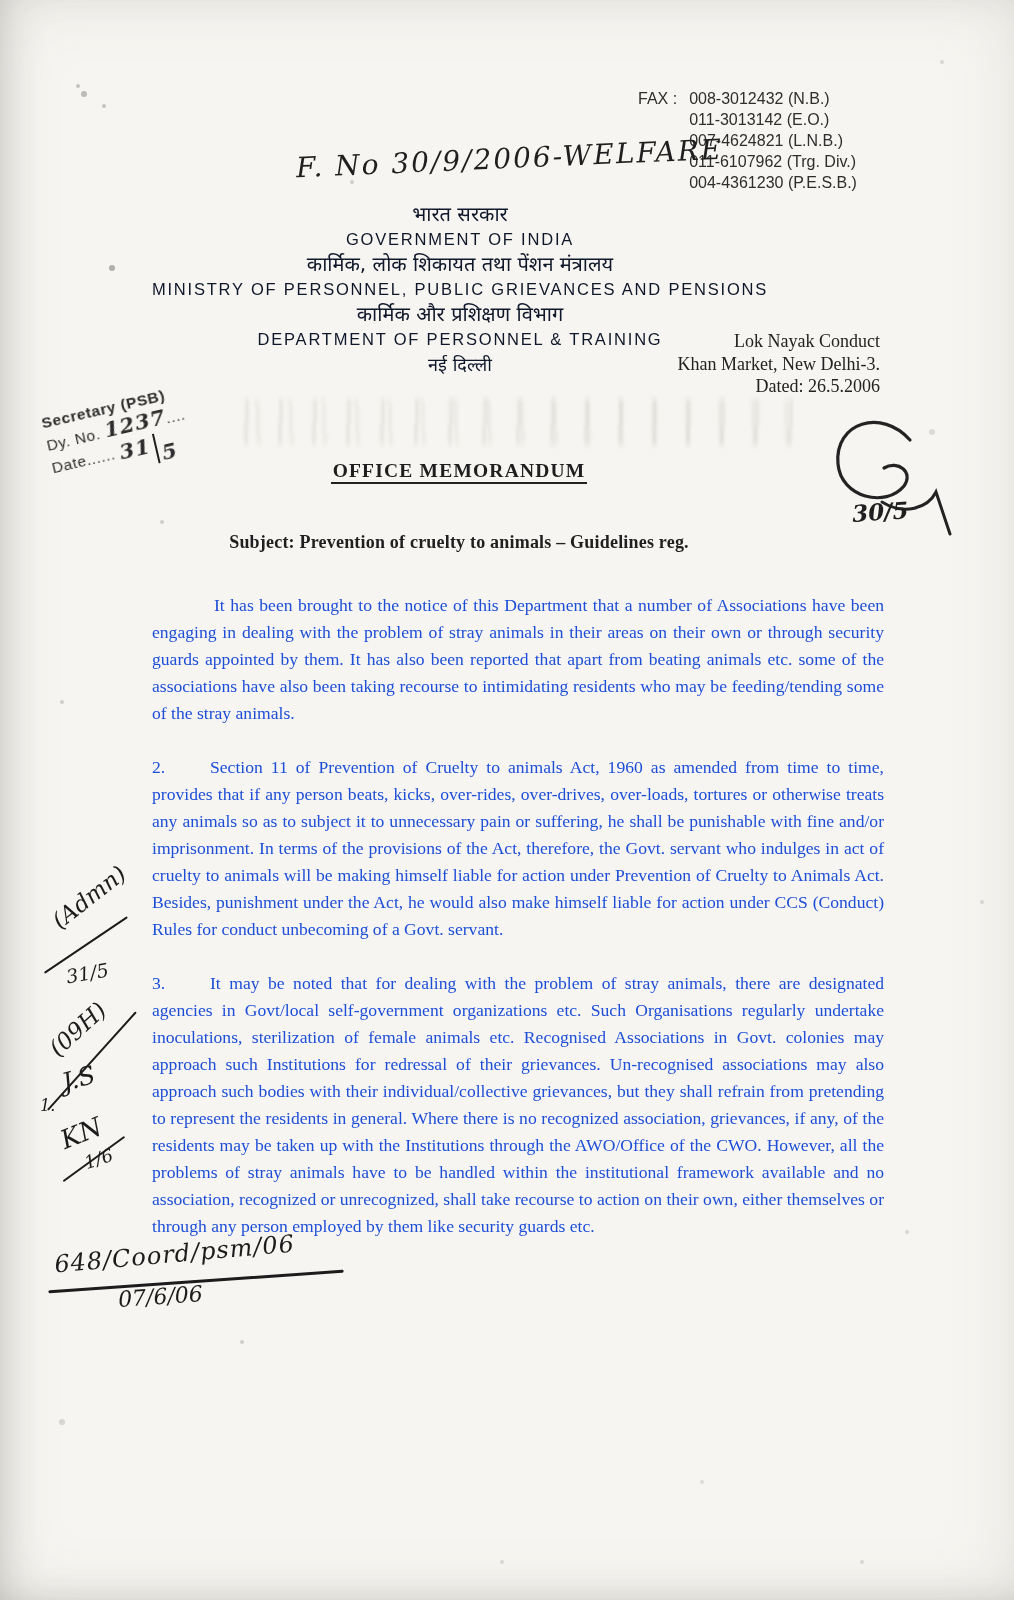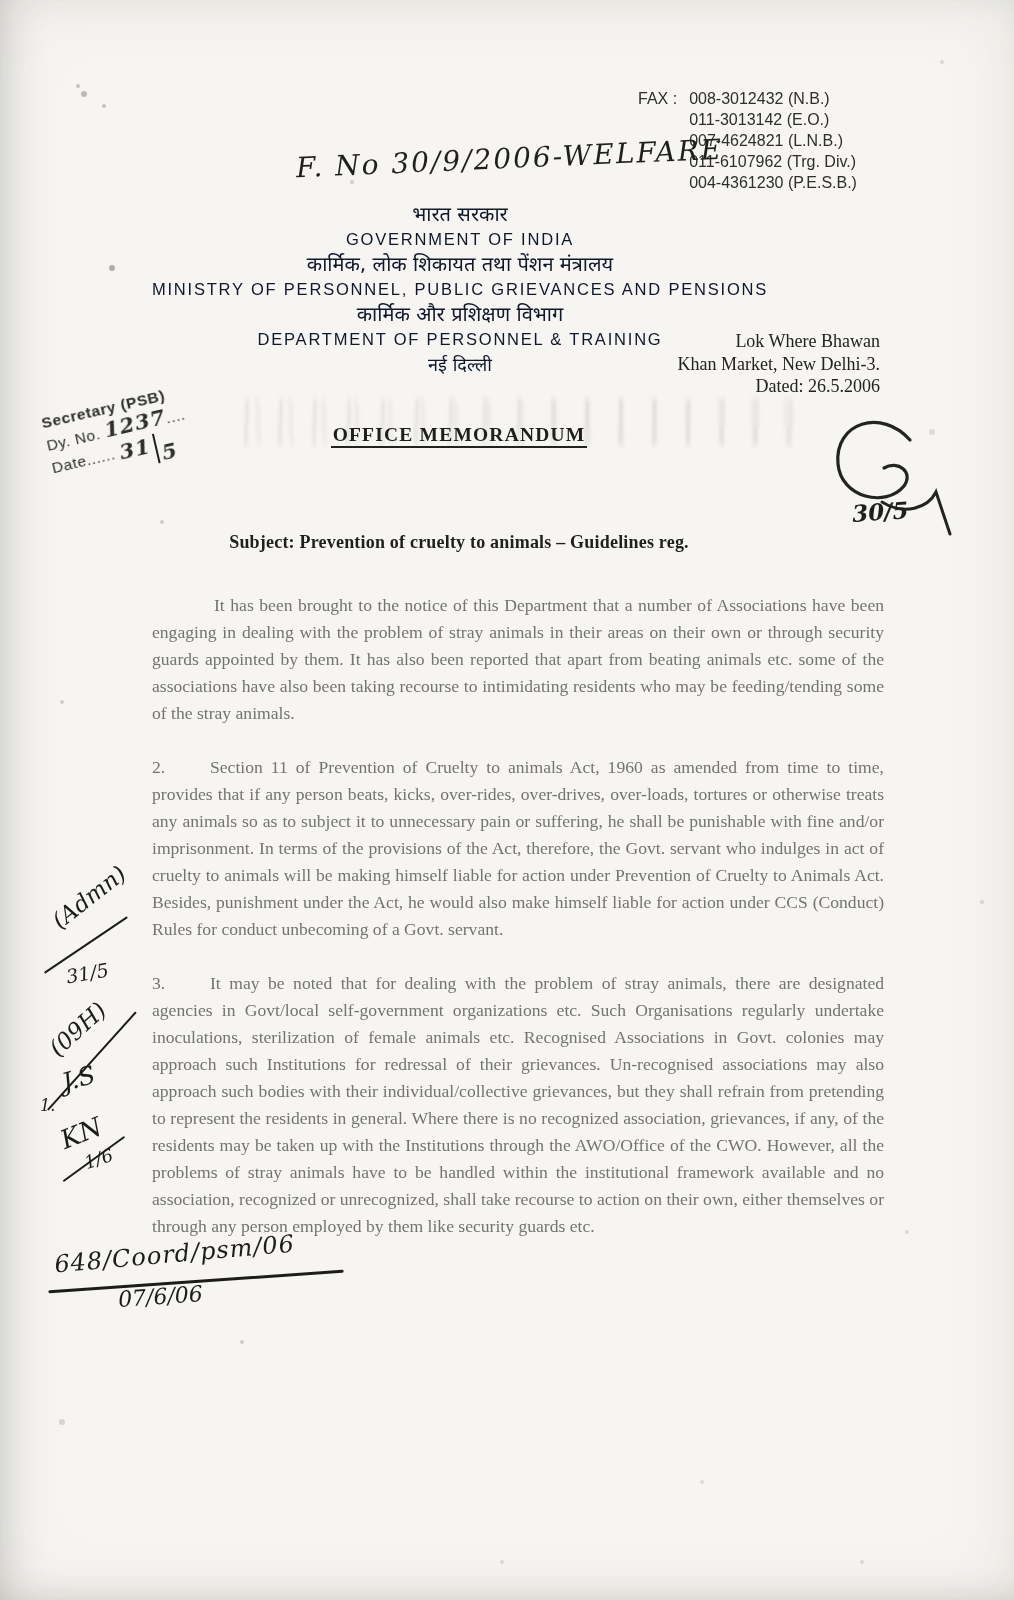--- a/index.html
+++ b/index.html
@@ -30,25 +30,25 @@
   
   .stamp{position:absolute;left:46px;top:396px;transform:rotate(-13deg);
          font-family:"Liberation Sans","DejaVu Sans",sans-serif;font-size:15.5px;color:#2d2d2d;
          letter-spacing:.6px;line-height:21px;filter:blur(.2px);}
   .stamp b{font-weight:bold;}
   .stamp .hand-val{font-family:"DejaVu Serif",serif;font-style:italic;font-size:21px;font-weight:bold;letter-spacing:1px;}
   .stamp .tallbar{display:inline-block;width:2px;height:30px;background:#1d1d1d;vertical-align:-14px;margin:0 4px;}
   .stamp .daynum{position:relative;top:2px;}
   .stamp .monthnum{position:relative;top:12px;}
   
-  .om-title{position:absolute;left:0;top:424px;width:918px;text-align:center;}
+  .om-title{position:absolute;left:0;top:460px;width:918px;text-align:center;}
   .om-title span{font-size:19.5px;font-weight:bold;letter-spacing:1.2px;border-bottom:2.5px solid #222;padding:0 2px 1px;color:#1e1e1e;}
   .subject{position:absolute;left:0;top:532px;width:918px;text-align:center;font-size:18px;font-weight:bold;color:#1f1f1f;letter-spacing:.2px;}
   
-  .body-text{position:absolute;left:152px;top:592px;width:732px;font-size:17.6px;line-height:27px;text-align:justify;color:#737373;}
+  .body-text{position:absolute;left:152px;top:592px;width:732px;font-size:17.6px;line-height:27px;text-align:justify;color:#1d4ed8;}
   .body-text p{margin:0 0 27px 0;}
   .body-text p.indent{text-indent:62px;}
   .pnum{display:inline-block;width:58px;}
   
   .sig{position:absolute;left:812px;top:406px;width:150px;height:140px;}
   .sig svg{position:absolute;left:0;top:0;}
   .sig-date{left:40px;top:92px;font-size:23px;font-weight:bold;transform:rotate(-4deg);}
   
   .note{position:absolute;font-family:"DejaVu Serif",serif;font-style:italic;color:#1c1c1c;white-space:nowrap;}
   .stroke{position:absolute;height:2.4px;background:#1c1c1c;border-radius:2px;}
@@ -93,21 +93,21 @@
     <div class="hi">भारत सरकार</div>
     <div class="en">GOVERNMENT OF INDIA</div>
     <div class="hi">कार्मिक, लोक शिकायत तथा पेंशन मंत्रालय</div>
     <div class="en">MINISTRY OF PERSONNEL, PUBLIC GRIEVANCES AND PENSIONS</div>
     <div class="hi">कार्मिक और प्रशिक्षण विभाग</div>
     <div class="en">DEPARTMENT OF PERSONNEL &amp; TRAINING</div>
     <div class="hi city-hi">नई दिल्ली</div>
   </div>
 
   <div class="addr">
-    <div>Lok Where Bhawan</div>
+    <div>Lok Nayak Conduct</div>
     <div>Khan Market, New Delhi-3.</div>
     <div>Dated: 26.5.2006</div>
   </div>
 
   <div class="stamp">
     <div><b>Secretary (PSB)</b></div>
     <div>
       <span>Dy. No.</span>
       <span class="hand-val">1237</span><span>....</span>
     </div>

